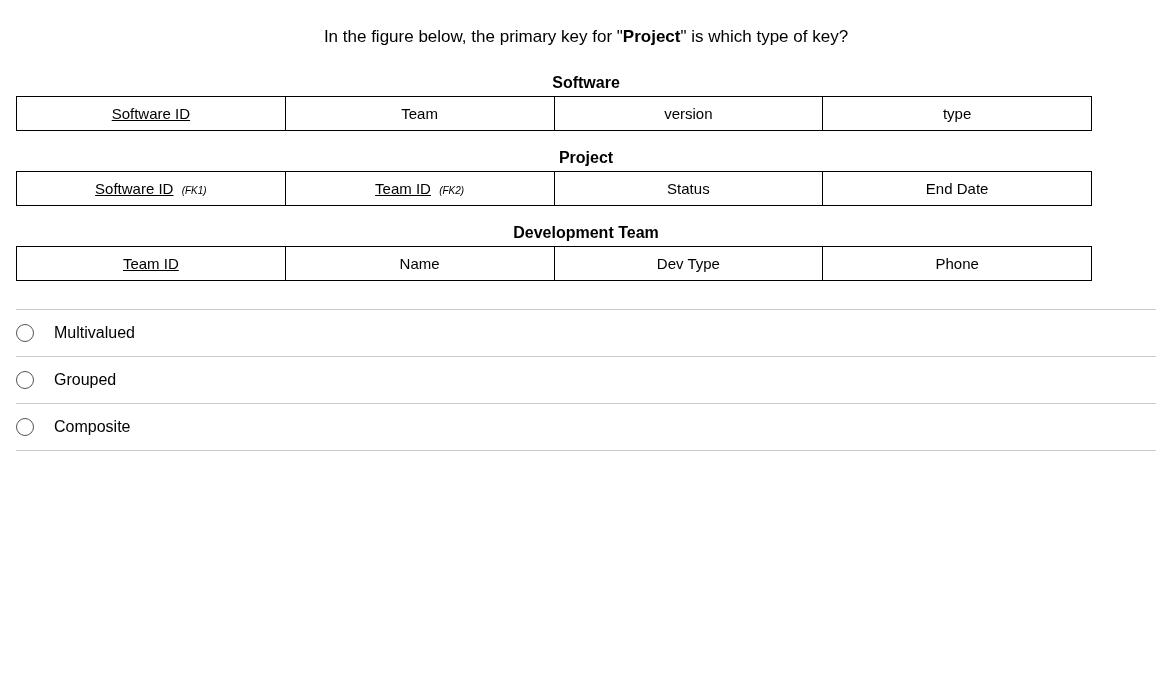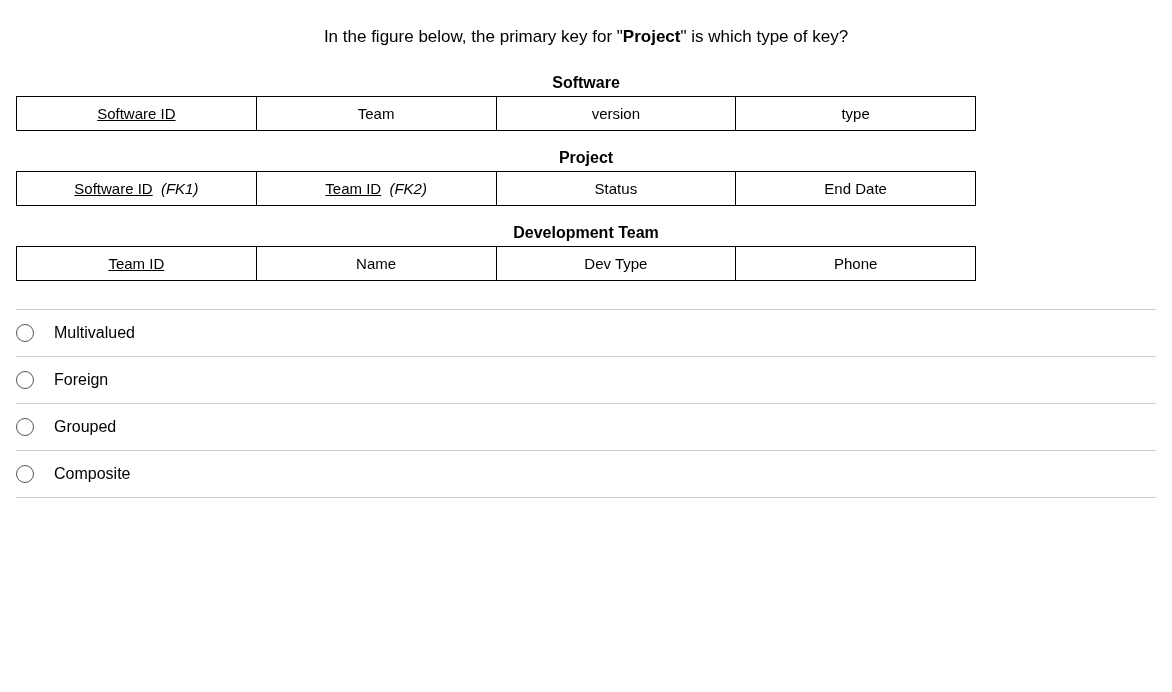--- a/index.html
+++ b/index.html
@@ -33,38 +33,38 @@
     }
 
     .entity-label {
       font-weight: bold;
       font-size: 16px;
       margin-bottom: 4px;
     }
 
     .entity-table {
       border-collapse: collapse;
-      width: 960px;
+      width: 1076px;
       margin-bottom: 18px;
     }
 
     .entity-table td {
       border: 1px solid #000;
       padding: 8px 16px;
       font-size: 15px;
       min-width: 200px;
     }
 
     .pk-underline {
       text-decoration: underline;
     }
 
     .fk-italic {
       font-style: italic;
-      font-size: 15px;
+      font-size: 10px;
       margin-left: 4px;
     }
 
     .options-section {
       margin-top: 12px;
     }
 
     .option-row {
       display: flex;
       align-items: center;
@@ -145,24 +145,20 @@
 
 </div>
 
 <div class="options-section">
 
   <div class="option-row">
     <div class="radio-circle"></div>
     <span class="option-label">Multivalued</span>
   </div>
 
-  <div class="option-row">
-    <div class="radio-circle"></div>
-    <span class="option-label">Foreign</span>
-  </div>
 
   <div class="option-row">
     <div class="radio-circle"></div>
     <span class="option-label">Grouped</span>
   </div>
 
   <div class="option-row">
     <div class="radio-circle"></div>
     <span class="option-label">Composite</span>
   </div>

